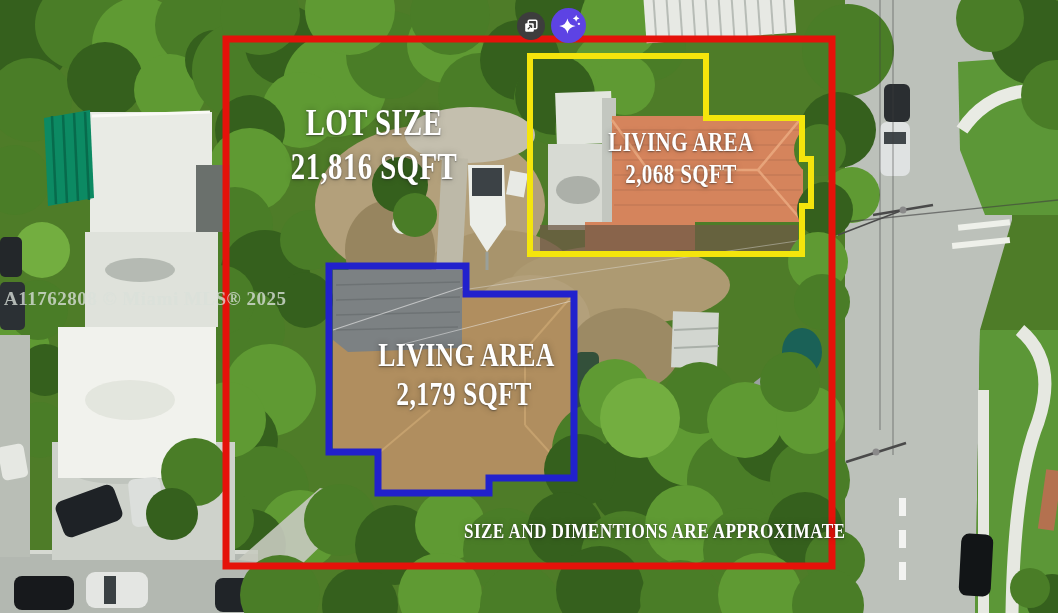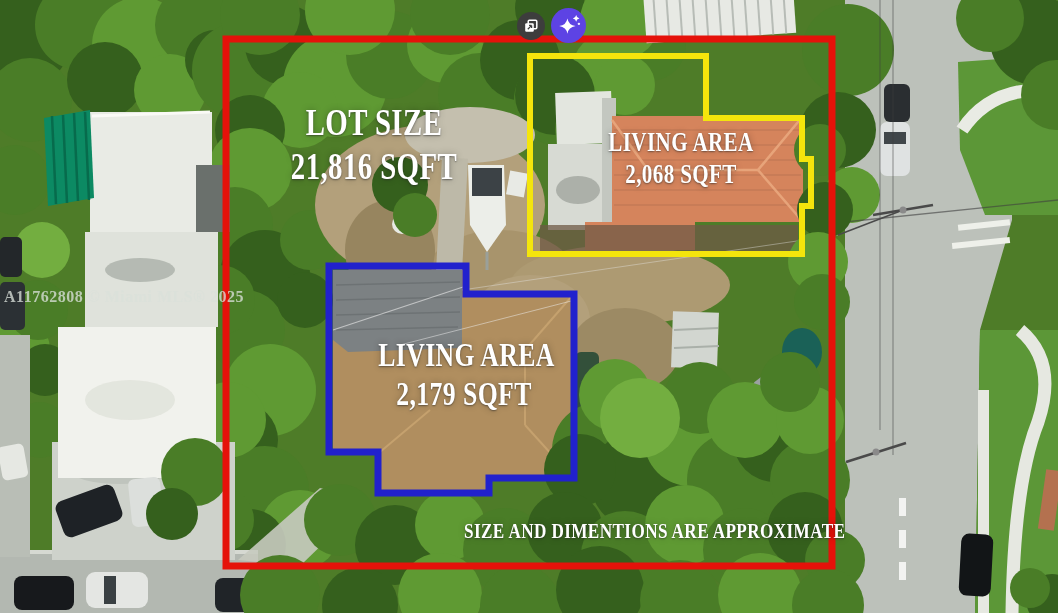--- a/index.html
+++ b/index.html
@@ -5,21 +5,21 @@
   html,body{margin:0;padding:0;background:#222;}
   .stage{position:relative;width:1058px;height:613px;overflow:hidden;font-family:Liberation Serif, serif;}
   .scene{position:absolute;left:0;top:0;}
   .annot{position:absolute;color:#fff;font-weight:800;text-align:center;
          transform:scaleX(.78);transform-origin:50% 50%;letter-spacing:.5px;
          text-shadow:0 1px 2px rgba(40,40,40,.55),0 0 9px rgba(0,0,0,.28);line-height:1.18;white-space:nowrap;}
   .annot-lot{left:244px;top:101px;width:260px;font-size:37px;}
   .annot-rear{left:581px;top:127px;width:200px;font-size:27px;}
   .annot-front{left:354px;top:336px;width:220px;font-size:33px;}
   .annot-disclaimer{left:420px;top:518px;width:400px;font-size:22px;}
-  .watermark{position:absolute;left:4px;top:288px;font-size:16px;font-weight:700;
+  .watermark{position:absolute;left:4px;top:288px;font-size:19px;font-weight:700;
              color:rgba(218,224,218,.78);letter-spacing:.5px;}
   .fab{position:absolute;cursor:pointer;}
   .fab-compare{left:517px;top:12px;}
   .fab-ai{left:551px;top:8px;}
 </style>
 </head>
 <body>
 
 <div class="stage">
 

